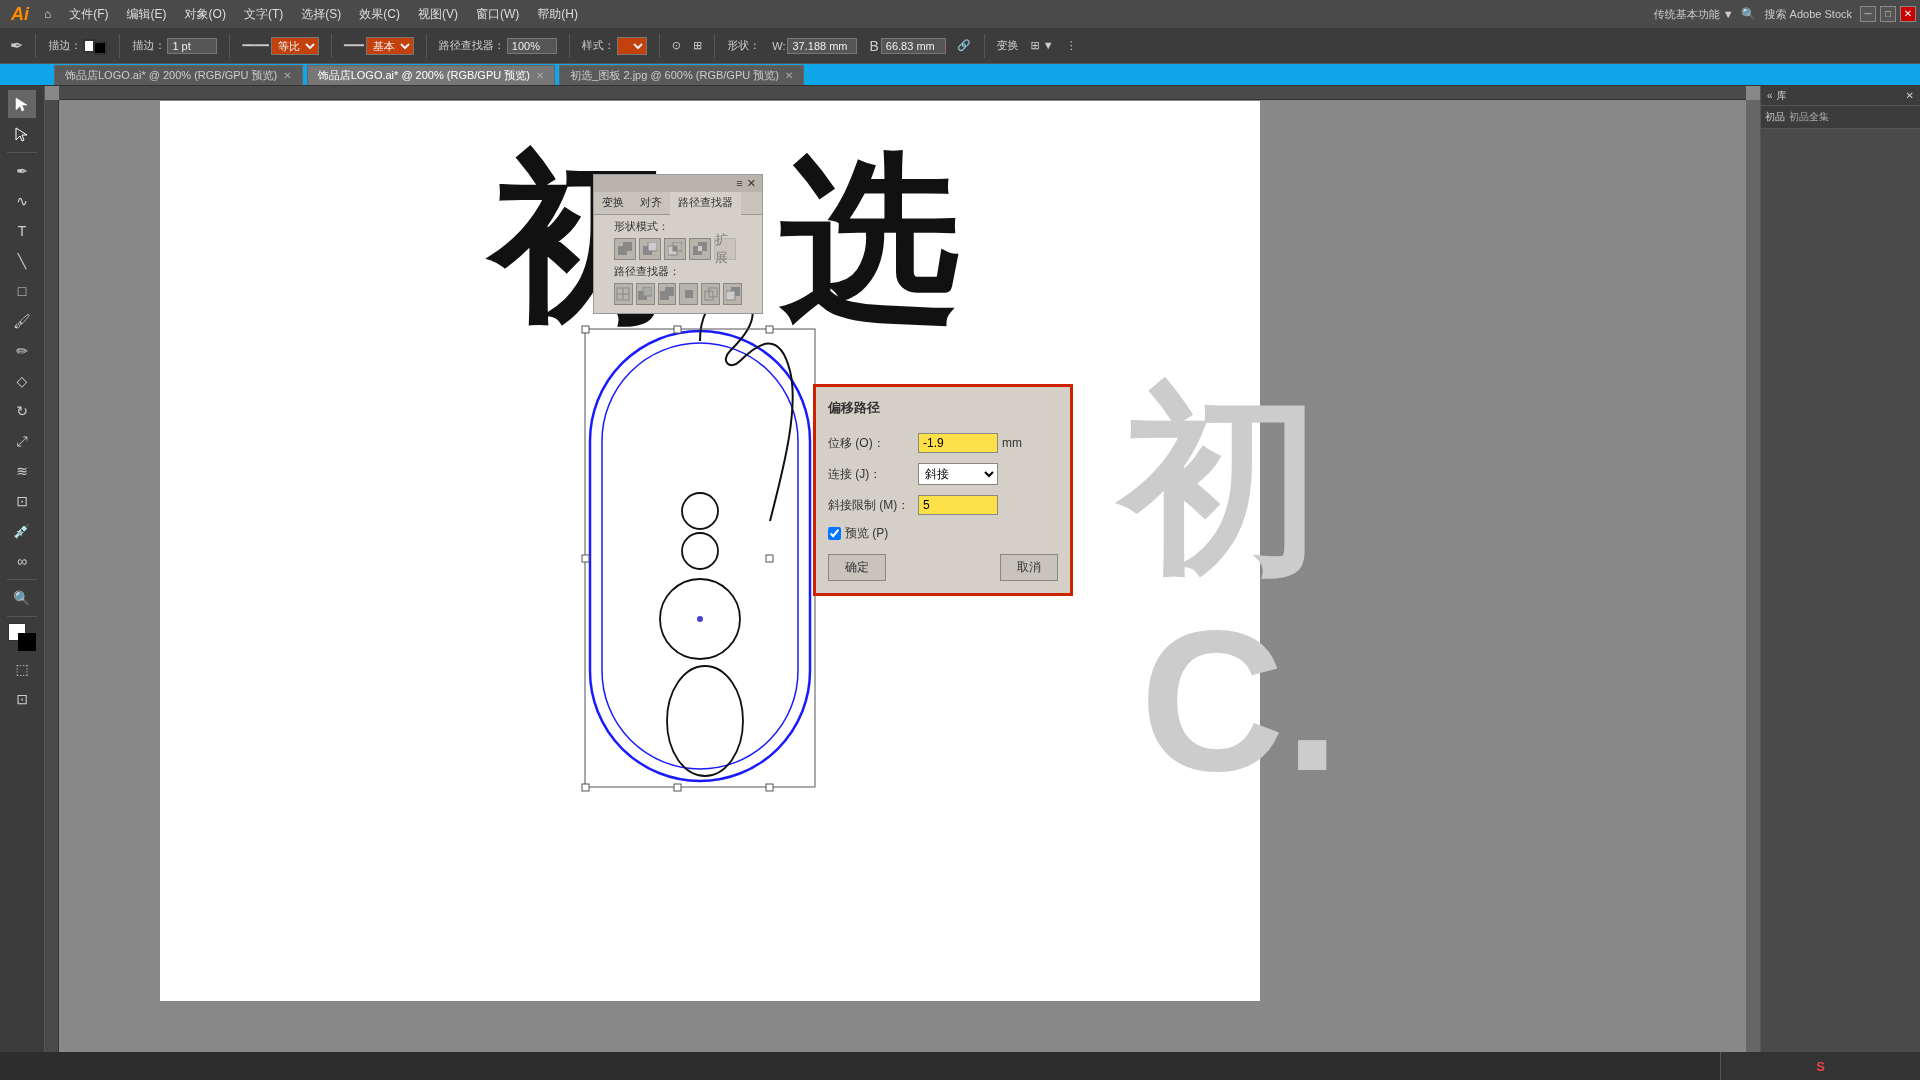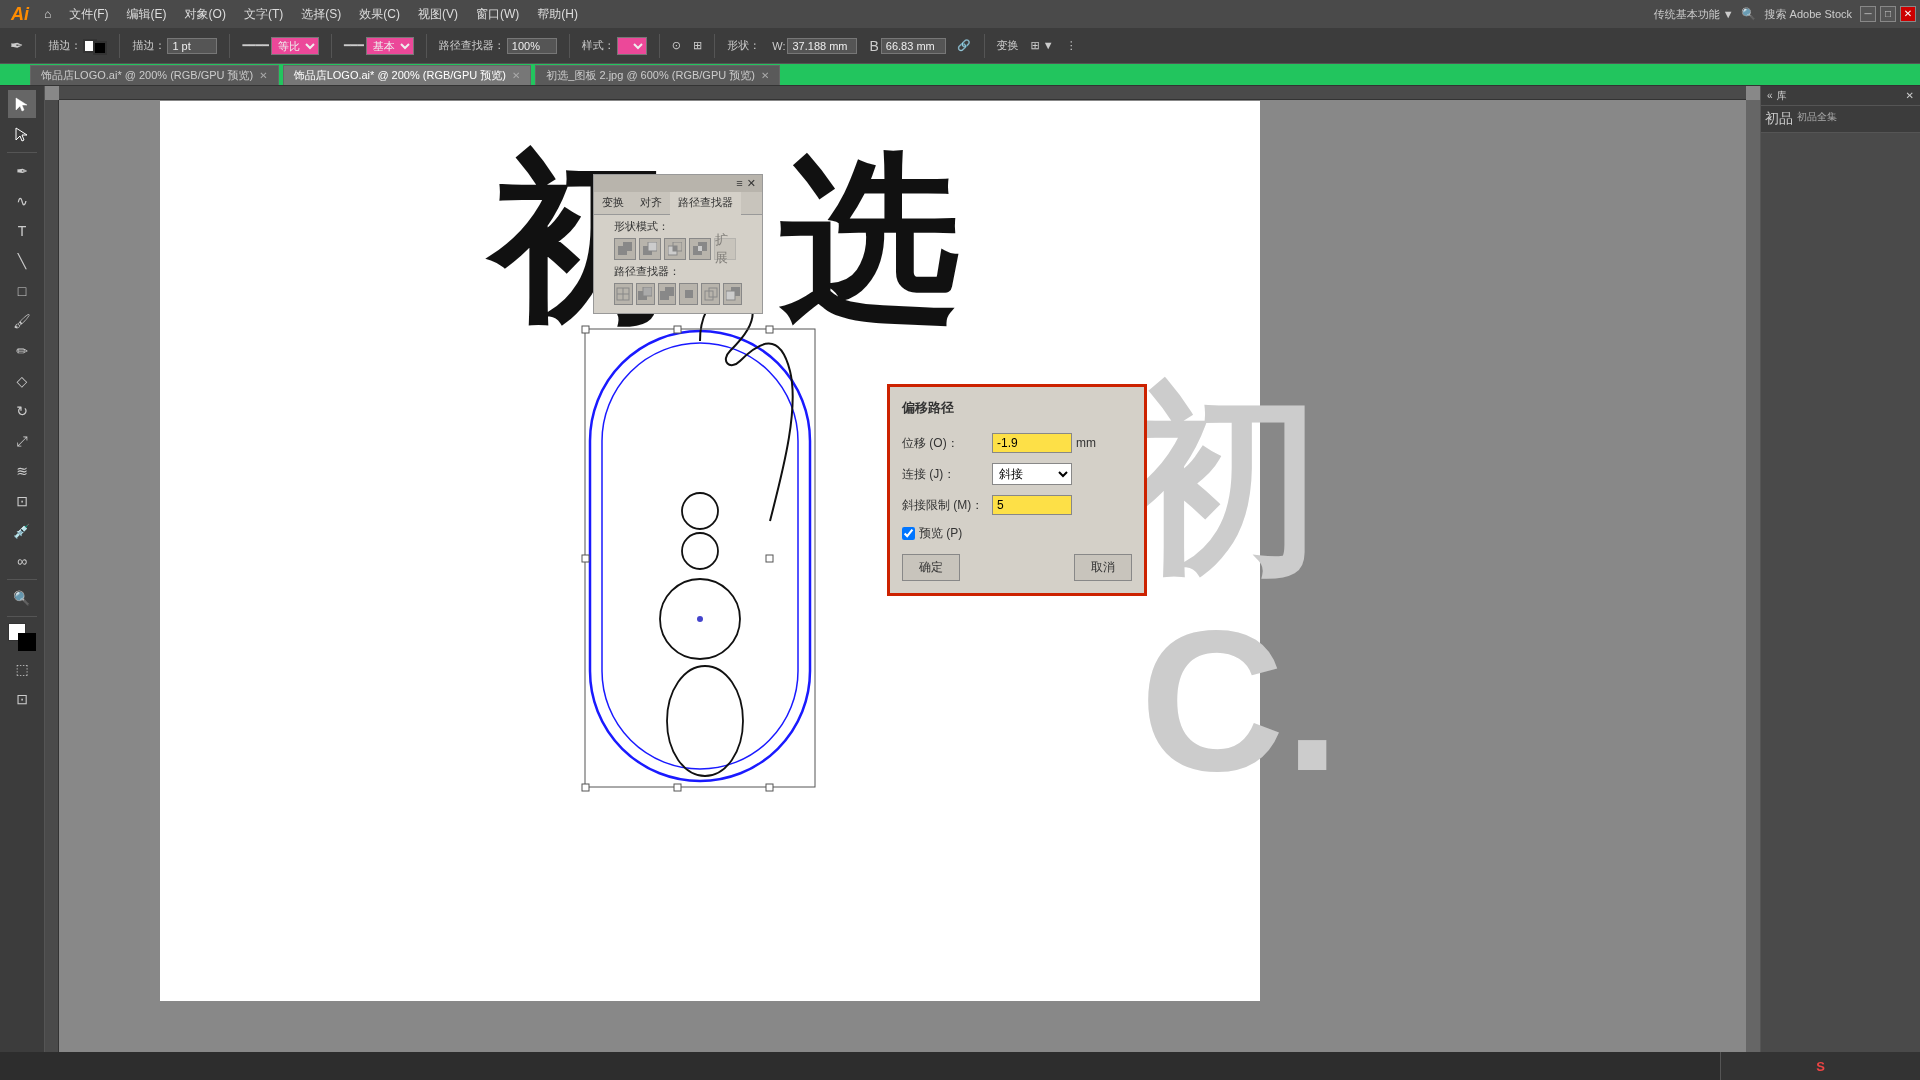--- a/index.html
+++ b/index.html
@@ -21,26 +21,26 @@
     .win-btn { width: 16px; height: 16px; border: 1px solid #888; background: #555; cursor: pointer; font-size: 10px; text-align: center; line-height: 14px; color: #ccc; }
 
     
     #toolbar {
       width: 100%; height: 36px; background: #3c3c3c; display: flex; align-items: center;
       padding: 0 6px; gap: 4px; border-bottom: 1px solid #555;
     }
     .toolbar-item { display: flex; align-items: center; gap: 2px; color: #ccc; font-size: 11px; padding: 2px 4px; }
     .toolbar-separator { width: 1px; height: 24px; background: #555; margin: 0 4px; }
     .toolbar-input { background: #555; border: 1px solid #777; color: #eee; padding: 1px 4px; width: 50px; font-size: 11px; }
-    .toolbar-select { background: #ec4899; border: 1px solid #777; color: #eee; padding: 1px 2px; font-size: 11px; }
+    .toolbar-select { background: #c2410c; border: 1px solid #777; color: #eee; padding: 1px 2px; font-size: 11px; }
 
     
     #tabs-row {
-      width: 100%; height: 22px; background: #22c55e; display: flex; align-items: flex-end;
-      padding-left: 30px; border-bottom: 1px solid #333;
+      width: 100%; height: 22px; background: #0ea5e9; display: flex; align-items: flex-end;
+      padding-left: 54px; border-bottom: 1px solid #333;
     }
     .tab {
       height: 20px; padding: 0 10px; background: #5a5a5a; border: 1px solid #666; border-bottom: none;
       color: #ccc; font-size: 11px; display: flex; align-items: center; gap: 6px; cursor: pointer;
       margin-right: 2px;
     }
     .tab.active { background: #777; color: #fff; }
     .tab-close { font-size: 10px; color: #aaa; cursor: pointer; }
 
     
@@ -79,21 +79,21 @@
     .panel-section-title { font-size: 11px; color: #333; margin-bottom: 4px; }
     .panel-icons { display: flex; gap: 3px; margin-bottom: 4px; }
     .panel-icon-btn {
       width: 22px; height: 22px; background: #b8b4ac; border: 1px solid #888;
       cursor: pointer; display: flex; align-items: center; justify-content: center; font-size: 10px;
     }
     .panel-icon-btn.disabled { opacity: 0.4; }
 
     
     #offset-dialog {
-      position: absolute; top: 298px; left: 842px; width: 260px; background: #d4d0c8;
+      position: absolute; top: 298px; left: 768px; width: 260px; background: #d4d0c8;
       border: 3px solid #cc2200; z-index: 20; padding: 12px;
     }
     .dialog-title { font-size: 13px; font-weight: bold; color: #333; margin-bottom: 16px; }
     .dialog-row { display: flex; align-items: center; margin-bottom: 10px; }
     .dialog-label { width: 90px; font-size: 12px; color: #333; }
     .dialog-input { width: 80px; background: #fde047; border: 1px solid #888; padding: 2px 4px; font-size: 12px; }
     .dialog-select { width: 80px; background: white; border: 1px solid #888; padding: 2px; font-size: 12px; }
     .dialog-checkbox { margin-right: 4px; }
     .dialog-buttons { display: flex; gap: 8px; justify-content: space-between; margin-top: 12px; }
     .dialog-btn {
@@ -457,21 +457,21 @@
     <div id="v-scrollbar" style="top:14px;right:0;bottom:14px;width:14px;background:#666;position:absolute;"></div>
   </div>
 
   <div id="right-panel">
     <div class="right-panel-header">
       <span style="margin-right:4px;">«</span>
       <span>库</span>
       <span style="margin-left:auto;">✕</span>
     </div>
     <div style="padding:4px;display:flex;gap:4px;background:#3c3c3c;border-bottom:1px solid #555;">
-      <span style="color:#ccc;font-size:14px;">初品</span>
+      <span style="color:#ccc;font-size:10px;">初品</span>
       <span style="color:#aaa;font-size:10px;">初品全集</span>
     </div>
   </div>
 
 </div>
 
 <div id="bottom-taskbar">
   <span style="color:#ccc;font-size:11px;">英·</span>
   <span style="color:#ccc;font-size:11px;">🔍</span>
   <span style="color:#ccc;font-size:11px;">↓</span>

